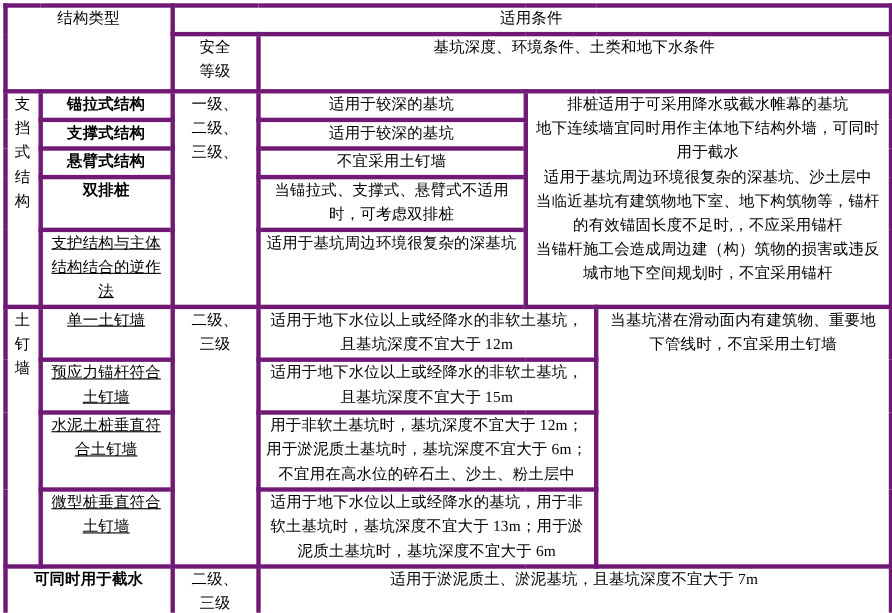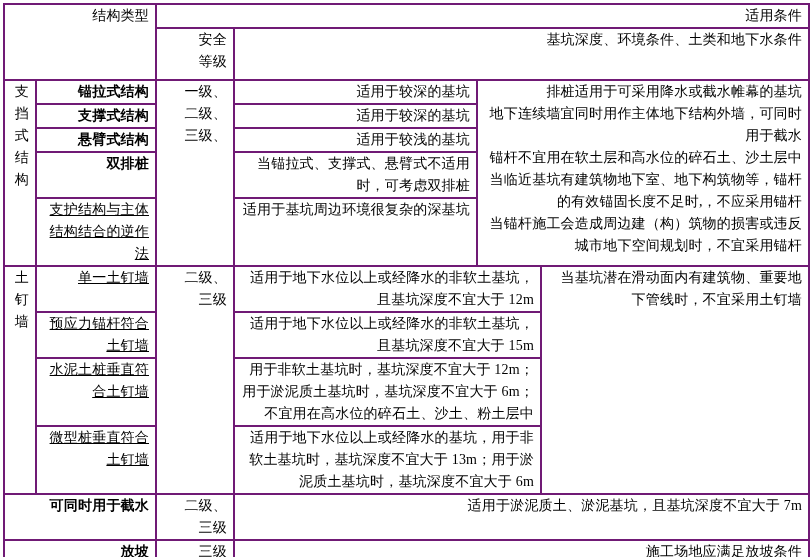--- a/index.html
+++ b/index.html
@@ -12,24 +12,24 @@
     font-size: 14px;
     color: #000000;
   }
   table.grid {
     border-collapse: collapse;
     table-layout: fixed;
     margin: 3px 0 0 3px;
     width: 805px;
   }
   table.grid td {
-    border: 2px solid #701a75;
+    border: 4px solid #701a75;
     padding: 0 6px 0 5px;
     vertical-align: top;
-    text-align: right;
+    text-align: center;
     white-space: pre-line;
     line-height: 22px;
     letter-spacing: 0.2px;
     overflow: hidden;
   }
   td.ct { text-align: center; margin-left: 36px; }
   td.vm { vertical-align: middle; }
   td.vlabel {
     text-align: center;
     padding: 4px 1px 0 1px;
@@ -73,31 +73,31 @@
 式
 结
 构</td>
     <td class="namec">锚拉式结构</td>
     <td rowspan="5" class="ct vm">一级、
 二级、
 三级、</td>
     <td class="desc">适用于较深的基坑</td>
     <td colspan="2" rowspan="5" class="desc">排桩适用于可采用降水或截水帷幕的基坑
 地下连续墙宜同时用作主体地下结构外墙，可同时用于截水
-锚杆不宜用在软土层和高水位的碎石土、沙土层中
+适用于基坑周边环境很复杂的深基坑、沙土层中
 当临近基坑有建筑物地下室、地下构筑物等，锚杆的有效锚固长度不足时,，不应采用锚杆
 当锚杆施工会造成周边建（构）筑物的损害或违反城市地下空间规划时，不宜采用锚杆</td>
   </tr>
   <tr style="height:22px">
     <td class="namec">支撑式结构</td>
     <td class="desc">适用于较深的基坑</td>
   </tr>
   <tr style="height:24px">
     <td class="namec">悬臂式结构</td>
-    <td class="desc">适用于较浅的基坑</td>
+    <td class="desc">不宜采用土钉墙</td>
   </tr>
   <tr style="height:42px">
     <td class="namec">双排桩</td>
     <td class="desc">当锚拉式、支撑式、悬臂式不适用时，可考虑双排桩</td>
   </tr>
   <tr style="height:62px">
     <td class="namel sp">支护结构与主体结构结合的逆作法</td>
     <td class="desc">适用于基坑周边环境很复杂的深基坑</td>
   </tr>
 

